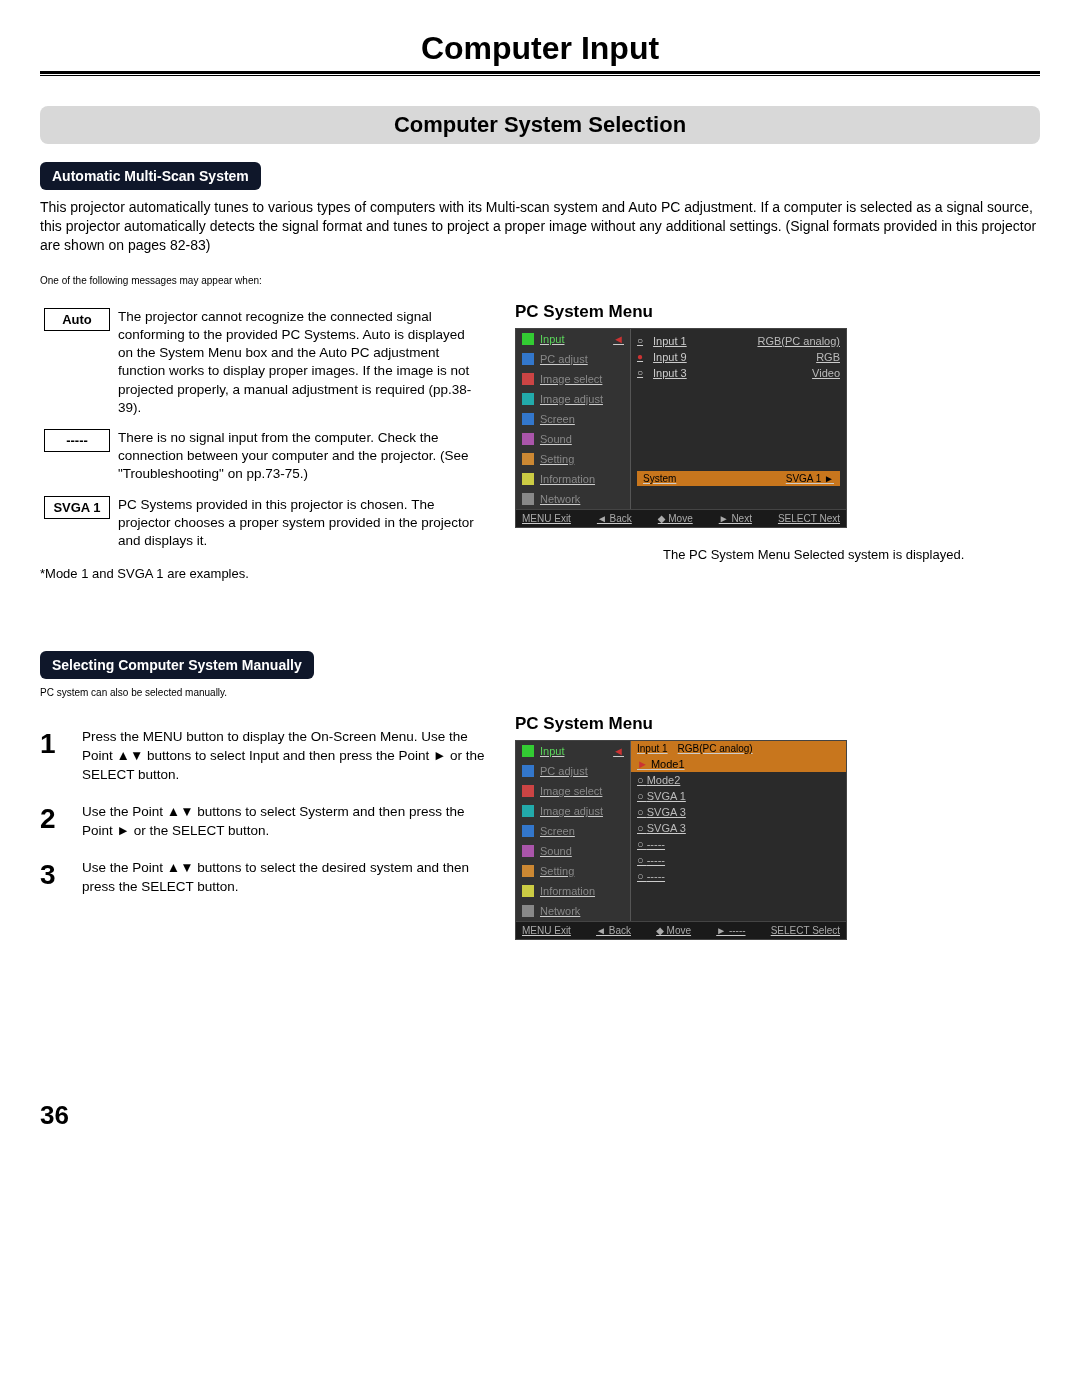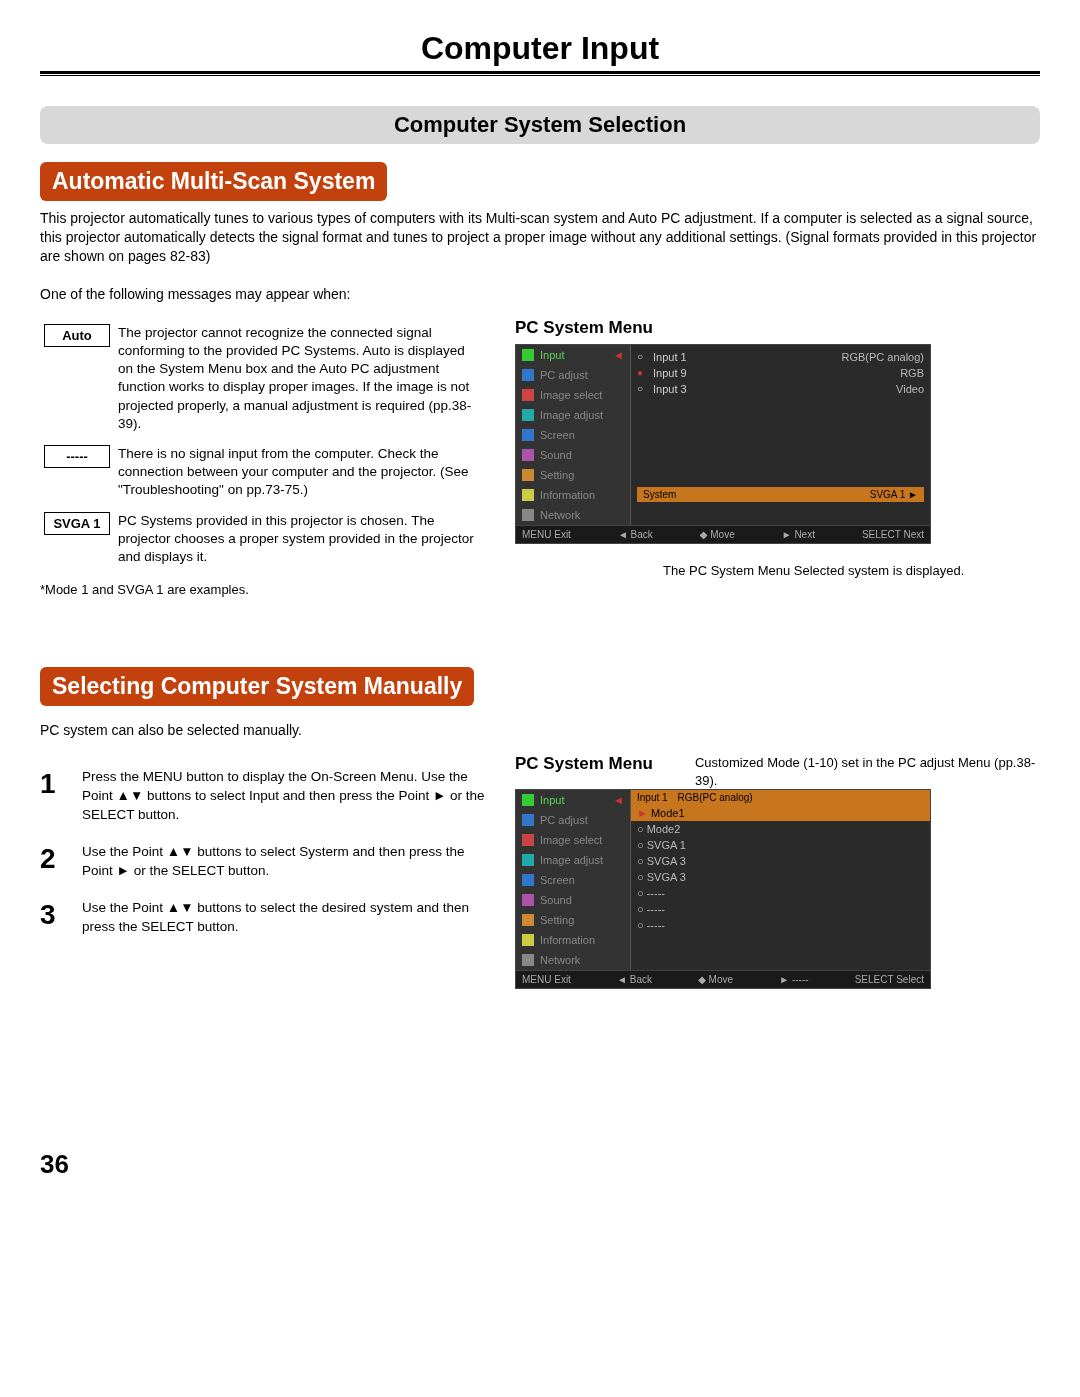--- a/index.html
+++ b/index.html
@@ -28,36 +28,36 @@
     background: #d8d8d8;
     color: #000;
     font-size: 22px;
     font-weight: bold;
     text-align: center;
     padding: 6px 0;
     margin-bottom: 18px;
     border-radius: 8px;
   }
   .black-banner {
-    background: #c2410c;
+    background: #0f172a;
     color: #fff;
-    font-size: 23px;
+    font-size: 14px;
     font-weight: bold;
     padding: 6px 12px;
     display: inline-block;
     border-radius: 6px;
     margin-bottom: 8px;
   }
   .intro-para {
     font-size: 14px;
     line-height: 1.35;
     margin-bottom: 20px;
   }
   .sub-para {
-    font-size: 14px;
+    font-size: 10px;
     margin-bottom: 16px;
   }
   .cols {
     display: flex;
     gap: 30px;
   }
   .left-col { flex: 0 0 445px; }
   .right-col { flex: 1; }
 
   .msg-table {
@@ -90,21 +90,22 @@
     font-weight: bold;
     margin-bottom: 6px;
   }
 
   
   .osd {
     background: #2a2a2a;
     color: #ccc;
     font-size: 11px;
     border: 1px solid #444;
-    width: 416px;
+    width: 332px;
+    text-decoration: underline;
   }
   .osd-body { display: flex; min-height: 160px; }
   .osd-side {
     width: 115px;
     background: #333;
     border-right: 1px solid #555;
   }
   .osd-side-item {
     display: flex; align-items: center;
     gap: 6px;
@@ -298,21 +299,21 @@
     <div style="display:flex; gap:20px; margin-top:8px;">
       <div style="width:100px"></div>
       <p class="caption">The PC System Menu Selected system is displayed.</p>
     </div>
   </div>
 </div>
 
 
 <div style="height:70px"></div>
 <div class="black-banner">Selecting Computer System Manually</div>
-<p class="sub-para" style="margin-top:8px">PC system can also be selected manually.</p>
+<p class="sub-para" style="">PC system can also be selected manually.</p>
 
 <div class="cols">
   <div class="left-col">
     <div class="steps">
       <div class="step-row">
         <div class="step-num">1</div>
         <div class="step-text">Press the MENU button to display the On-Screen Menu. Use the Point ▲▼ buttons to select Input and then press the Point ► or the SELECT button.</div>
       </div>
       <div class="step-row">
         <div class="step-num">2</div>
@@ -321,21 +322,20 @@
       <div class="step-row">
         <div class="step-num">3</div>
         <div class="step-text">Use the Point ▲▼ buttons to select the desired system and then press the SELECT button.</div>
       </div>
     </div>
   </div>
 
   <div class="right-col">
     <div style="display:flex; gap:14px; align-items:flex-start;">
       <div class="menu-heading" style="flex:0 0 auto;">PC System Menu</div>
-      <p class="caption" style="margin-top:0;">Customized Mode (1-10) set in the PC adjust Menu (pp.38-39).</p>
     </div>
     <div class="osd">
       <div class="osd-body">
         <div class="osd-side">
           <div class="osd-side-item active">
               <span class="ico ico-green"></span>
               <span>Input</span>
               <span style="margin-left:auto;color:#c33">◄</span>
             </div>
           <div class="osd-side-item">

